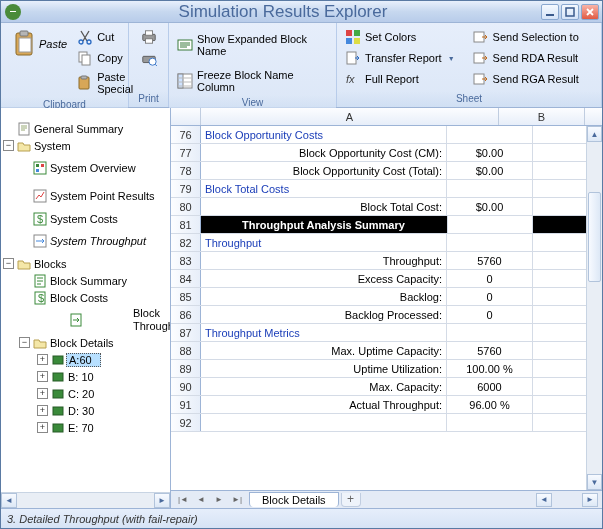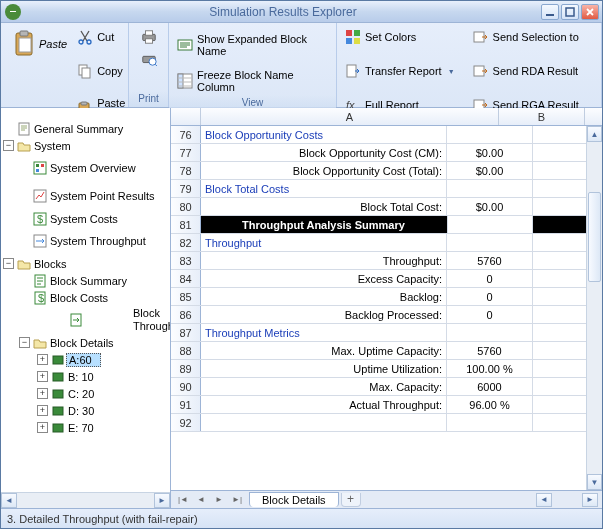--- a/index.html
+++ b/index.html
@@ -2,34 +2,34 @@
 <html><head>
 <meta charset="utf-8">
 <style>
   * { box-sizing: border-box; margin: 0; padding: 0; font-family: Tahoma, Arial, sans-serif; font-size: 11px; }
   body { width: 603px; height: 529px; background: #fff; overflow: hidden; border: 1px solid #5a7aa3; }
   
   
   .titlebar { height: 22px; background: linear-gradient(to bottom, #e8f0fc 0%, #c7d8ef 50%, #b8ccea 100%); display: flex; align-items: center; border-bottom: 1px solid #9db4d6; }
   .titlebar .sys-icon { width: 16px; height: 16px; margin: 0 4px; background: #4a8b3a; border-radius: 50%; display: flex; align-items: center; justify-content: center; }
   .titlebar .sys-icon::after { content: ""; width: 6px; height: 1px; background: #fff; }
-  .titlebar .title { flex: 1; text-align: center; color: #4a6a9c; font-size: 12px; }
+  .titlebar .title { flex: 1; text-align: center; color: #4a6a9c; font-size: 17px; }
   .titlebar .win-btns { display: flex; gap: 2px; margin-right: 3px; }
   .titlebar .win-btn { width: 18px; height: 16px; background: linear-gradient(to bottom, #f5f9ff, #d5e3f7); border: 1px solid #8aa8d0; border-radius: 2px; display: flex; align-items: center; justify-content: center; cursor: pointer; }
   .titlebar .win-btn.close { background: linear-gradient(to bottom, #f9b4a8, #e15a43); }
   .titlebar .win-btn svg { width: 10px; height: 10px; }
   
   
   .ribbon { height: 85px; background: linear-gradient(to bottom, #e6eefb 0%, #dce7f7 100%); border-bottom: 1px solid #9db4d6; display: flex; }
   .ribbon-group { border-right: 1px solid #b8ccea; display: flex; flex-direction: column; padding: 2px 4px 0 4px; }
   .ribbon-group-body { flex: 1; display: flex; align-items: flex-start; }
   .ribbon-group-label { text-align: center; color: #4a6a9c; font-size: 10px; padding: 2px 0 3px 0; background: linear-gradient(to bottom, transparent, #d0dff3); margin: 0 -4px; }
   .big-btn { display: flex; flex-direction: row; align-items: center; justify-content: flex-end; padding: 4px 6px; cursor: pointer; border-radius: 3px; font-style: italic; }
   .big-btn .ic { width: 28px; height: 28px; margin-bottom: 2px; display: flex; align-items: center; justify-content: center; }
-  .small-btns { display: flex; flex-direction: column; gap: 14px; }
+  .small-btns { display: flex; flex-direction: column; gap: 1px; }
   .small-btn { display: flex; align-items: center; gap: 4px; padding: 2px 4px; cursor: pointer; border-radius: 2px; }
   .small-btn .ic { width: 16px; height: 16px; display: flex; align-items: center; justify-content: center; }
   .dd-arrow { font-size: 7px; color: #4a6a9c; margin-left: 2px; }
   
   
   .main { display: flex; height: 400px; }
   
   
   .tree-pane { width: 170px; background: #fff; border-right: 1px solid #9db4d6; overflow: hidden; display:flex; flex-direction:column;}
   .tree { padding: 12px 0; overflow-y: auto; overflow-x: hidden; flex:1; }
@@ -72,21 +72,21 @@
   
   .sheet-tabs { height: 18px; background: #e4ebf6; border-top: 1px solid #9db4d6; display: flex; align-items: center; }
   .tab-nav { display: flex; margin: 0 4px; gap: 2px; }
   .tab-nav-btn { width: 16px; height: 14px; display: flex; align-items: center; justify-content: center; cursor: pointer; font-size: 8px; color: #666; }
   .tab { background: #fff; border: 1px solid #9db4d6; border-bottom: none; padding: 1px 12px; border-radius: 0 0 4px 4px; margin-top: -1px; cursor: pointer; }
   .tab-add { width: 20px; text-align: center; cursor: pointer; color: #666; font-size: 12px; border:1px solid #c0cde0; border-top:none; background:#eef3fa; border-radius:0 0 4px 4px; margin-left:2px; line-height:13px;}
   .tab-scroll { flex: 1; display: flex; justify-content: flex-end; align-items: center; padding-right: 4px; gap: 30px; }
   .tab-scroll .sb-btn{ width:16px; height:14px; background:linear-gradient(#f7faff,#dde8f6); border:1px solid #b1c3db; display:flex; align-items:center; justify-content:center; font-size:8px; color:#4a6a9c;}
   
   
-  .statusbar { height: 20px; background: linear-gradient(to bottom, #e6eefb, #d6e3f5); border-top: 1px solid #9db4d6; display: flex; align-items: center; padding: 0 6px; color: #333; }
+  .statusbar { height: 20px; background: linear-gradient(to bottom, #e6eefb, #d6e3f5); border-top: 1px solid #9db4d6; display: flex; align-items: center; padding: 0 6px; color: #333; font-style: italic; }
   
   
   .svg-ic{ display:block; }
 </style>
 </head>
 <body>
 
 <div class="titlebar">
   <div class="sys-icon"></div>
   <div class="title">Simulation Results Explorer</div>
@@ -331,21 +331,21 @@
         <span class="tree-label">System Costs</span>
       </div>
       <div class="tree-item l2" style="height:28px;">
         <span class="tree-exp none"></span>
         <span class="tree-ic">
             <svg width="14" height="14" viewBox="0 0 14 14">
               <rect x="1" y="1" width="12" height="12" fill="#fff" stroke="#888"></rect>
               <path d="M3 7h8M9 5l2 2-2 2" stroke="#48d" fill="none"></path>
             </svg>
           </span>
-        <span class="tree-label" style="white-space:normal; line-height:13px;">System Throughput</span>
+        <span class="tree-label" style="white-space:normal; line-height:13px;font-style:italic;">System Throughput</span>
       </div>
       <div class="tree-item l1">
         <span class="tree-exp">−</span>
         <span class="tree-ic">
             <svg width="14" height="14" viewBox="0 0 14 14">
               <path d="M1 4h5l1 2h6v6H1z" fill="#f4e7a8" stroke="#b8a050"></path>
             </svg>
           </span>
         <span class="tree-label">Blocks</span>
       </div>

